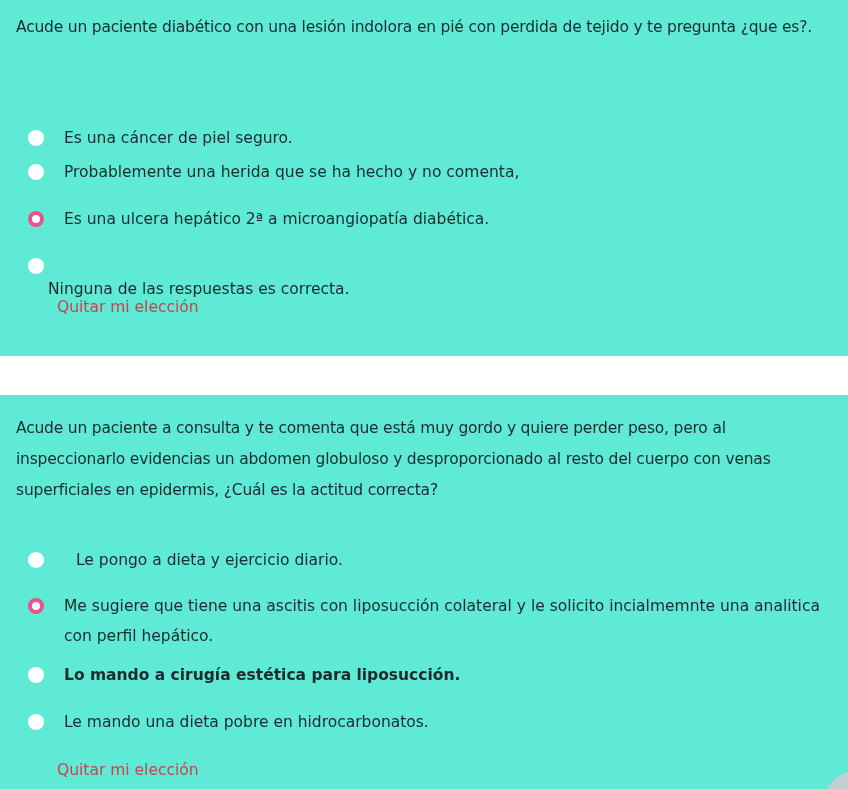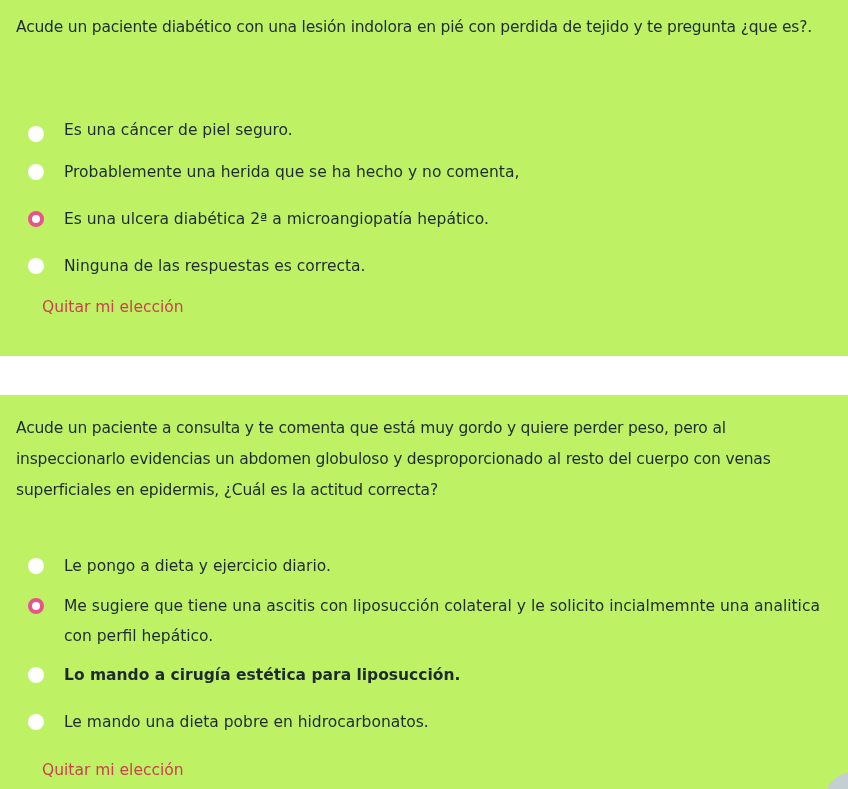--- a/index.html
+++ b/index.html
@@ -1,55 +1,55 @@
 <!DOCTYPE html>
 <html><head>
 <meta charset="utf-8">
 <style>
   html, body { margin:0; padding:0; }
   body { width:848px; height:789px; background:#ffffff; overflow:hidden; position:relative;
          font-family: "DejaVu Sans", sans-serif; color:#1f2a30; }
-  .panel { position:absolute; left:0; width:848px; background:#bef264; }
+  .panel { position:absolute; left:0; width:848px; background:#5eead4; }
   #p1 { top:0; height:356px; }
   #p2 { top:395px; height:478px; }
   .q { position:absolute; left:16px; right:12px; font-size:15.5px; line-height:31px; letter-spacing:-0.2px; }
   .opt { position:absolute; left:28px; right:12px; display:flex; align-items:flex-start; font-size:15.5px; line-height:30px; }
   .radio { width:16px; height:16px; border-radius:50%; background:#ffffff; flex:none; margin-top:7px; box-sizing:border-box; }
   .radio.on { background:#ffffff; border:4.5px solid #e8538a; }
   .opt-label { margin-left:20px; }
-  .clear { position:absolute; left:42px; font-size:15.5px; color:#c9424f; cursor:pointer; }
+  .clear { position:absolute; left:57px; font-size:15.5px; color:#c9424f; cursor:pointer; }
   .fab { position:absolute; left:824px; top:772px; width:60px; height:60px; border-radius:50%; background:#c3cfd2; }
 </style>
 </head>
 <body>
 
 <div id="p1" class="panel">
   <div class="q" style="top:12px;">Acude un paciente diabético con una lesión indolora en pié con perdida de tejido y te pregunta ¿que es?.</div>
-  <div class="opt" style="top:115px;align-items:center;">
+  <div class="opt" style="top:123px;">
     <span class="radio"></span>
     <span class="opt-label">Es una cáncer de piel seguro.</span>
   </div>
   <div class="opt" style="top:157px;">
     <span class="radio"></span>
     <span class="opt-label">Probablemente una herida que se ha hecho y no comenta,</span>
   </div>
   <div class="opt" style="top:204px;">
     <span class="radio on"></span>
-    <span class="opt-label">Es una ulcera diabética 2ª a microangiopatía hepático.</span>
+    <span class="opt-label">Es una ulcera hepático 2ª a microangiopatía diabética.</span>
   </div>
-  <div class="opt" style="top:251px;">
+  <div class="opt" style="top:251px;flex-direction:column;">
     <span class="radio"></span>
     <span class="opt-label">Ninguna de las respuestas es correcta.</span>
   </div>
   <div class="clear" style="top:298px;">Quitar mi elección</div>
 </div>
 
 <div id="p2" class="panel">
   <div class="q" style="top:18px;">Acude un paciente a consulta y te comenta que está muy gordo y quiere perder peso, pero al inspeccionarlo evidencias un abdomen globuloso y desproporcionado al resto del cuerpo con venas superficiales en epidermis, ¿Cuál es la actitud correcta?</div>
-  <div class="opt" style="top:156px;">
+  <div class="opt" style="top:150px;gap:12px;">
     <span class="radio"></span>
     <span class="opt-label">Le pongo a dieta y ejercicio diario.</span>
   </div>
   <div class="opt" style="top:196px;">
     <span class="radio on"></span>
     <span class="opt-label">Me sugiere que tiene una ascitis con liposucción colateral y le solicito incialmemnte una analitica con perfil hepático.</span>
   </div>
   <div class="opt" style="top:265px;font-weight:bold;">
     <span class="radio"></span>
     <span class="opt-label">Lo mando a cirugía estética para liposucción.</span>

